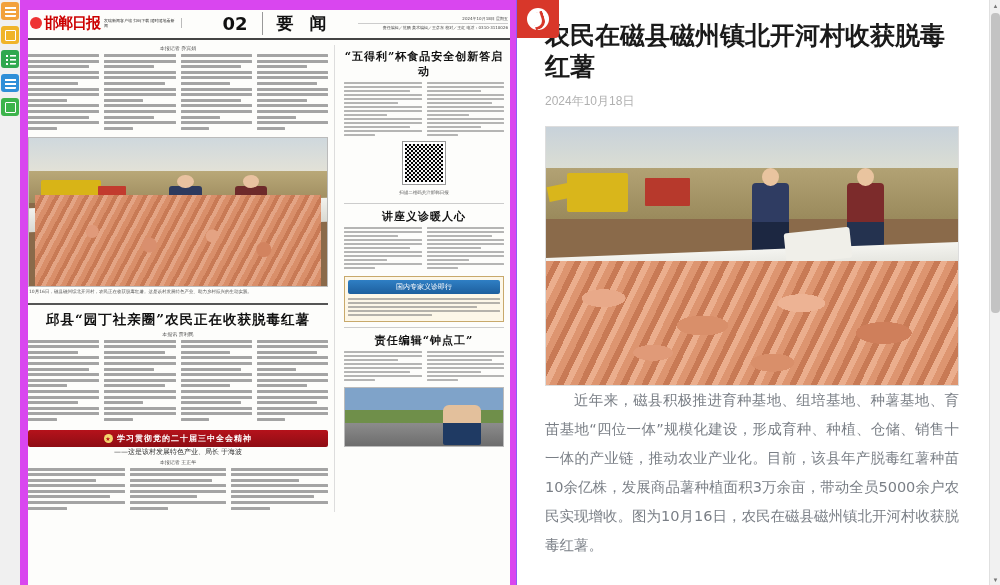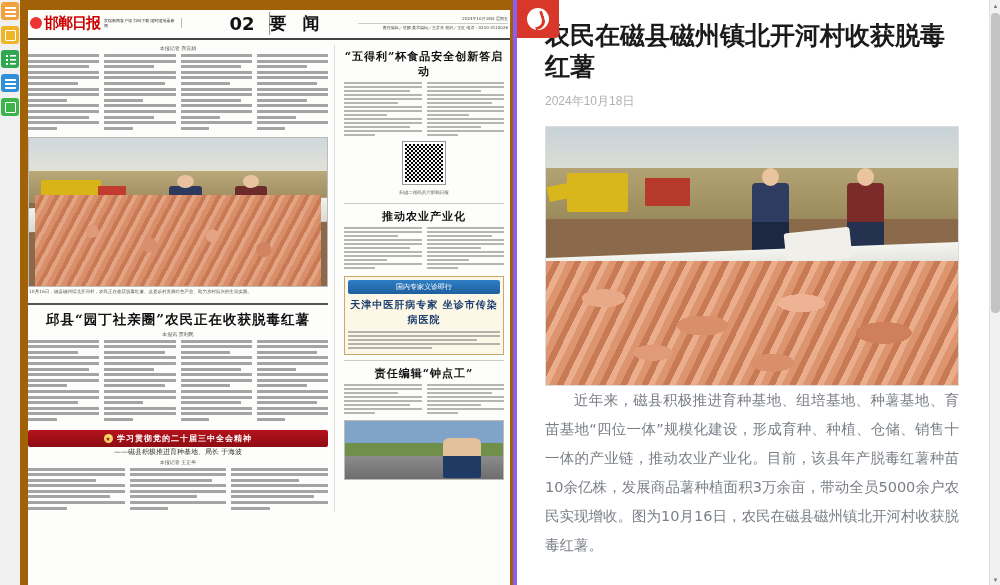--- a/index.html
+++ b/index.html
@@ -63,23 +63,23 @@
       linear-gradient(#fff,#fff) 5px 1px/6px 1.6px no-repeat,
       linear-gradient(#fff,#fff) 5px 5px/6px 1.6px no-repeat,
       linear-gradient(#fff,#fff) 5px 9px/6px 1.6px no-repeat;
   }
 
   
   .paper-pane {
     position: relative;
     width: 497px;
     flex: 0 0 497px;
-    background: #a16207;
+    background: #d946ef;
     overflow: hidden;
-    border-right: 4px solid #8b5cf6;
+    border-right: 1px solid #8b5cf6;
   }
   .paper {
     position: absolute;
     left: 8px; top: 10px;
     width: 482px; height: 900px;
     background: #fdfdfb;
     font-family: "DejaVu Sans", sans-serif;
   }
 
   
@@ -108,21 +108,21 @@
   }
   .mast-mid {
     flex: 1;
     display: flex; align-items: center; justify-content: center;
   }
   .mast-pageno {
     font-size: 18px; font-weight: bold; color: #111; margin: 0 14px;
   }
   .mast-section {
     font-size: 17px; font-weight: bold; color: #111; letter-spacing: 5px;
-    border-left: 1px solid #999; 
+    border-left: 1px solid #999; padding-left: 14px;
   }
   .mast-right {
     width: 150px; font-size: 4px; color: #444; line-height: 1.4;
     text-align: right;
     display: flex; flex-direction: column; gap: 1px;
   }
   .mast-right .r-top { border-bottom: 1px solid #ccc; padding-bottom: 1px; }
 
   .cols {
     display: flex;
@@ -604,21 +604,21 @@
               <div class="fakeline"></div>
                 <div class="fakeline"></div>
                 <div class="fakeline s40"></div>
             </div>
           </div>
 
           <div class="banner-red">
             <span class="emblem">★</span>
             <span>学习贯彻党的二十届三中全会精神</span>
           </div>
-          <div class="sub-red">——磁县积极推进育种基地、局长 于海波</div>
+          <div class="sub-red">——这是该村发展特色产业、局长 于海波</div>
           <div class="byline-c">本报记者 王正午</div>
 
           <div class="textcols">
             <div class="tcol">
               <div class="fakeline"></div>
                 <div class="fakeline"></div>
                 <div class="fakeline s70"></div>
               <div class="fakeline"></div>
                 <div class="fakeline"></div>
                 <div class="fakeline s85"></div>
@@ -682,21 +682,21 @@
                 <div class="fakeline tiny s70"></div>
               <div class="fakeline tiny"></div>
                 <div class="fakeline tiny s40"></div>
             </div>
           </div>
 
           <div class="qr"></div>
           <div class="photo-cap" style="text-align:center">扫描二维码关注邯郸日报</div>
 
           <div class="divider"></div>
-          <div class="headline-3">推动农业产业化</div>
+          <div class="headline-3">讲座义诊暖人心</div>
           <div class="textcols">
             <div class="tcol">
               <div class="fakeline tiny"></div>
                 <div class="fakeline tiny"></div>
                 <div class="fakeline tiny s70"></div>
               <div class="fakeline tiny"></div>
                 <div class="fakeline tiny"></div>
                 <div class="fakeline tiny s85"></div>
               <div class="fakeline tiny"></div>
                 <div class="fakeline tiny"></div>
@@ -714,22 +714,20 @@
               <div class="fakeline tiny"></div>
                 <div class="fakeline tiny"></div>
                 <div class="fakeline tiny s55"></div>
               <div class="fakeline tiny"></div>
                 <div class="fakeline tiny s40"></div>
             </div>
           </div>
 
           <div class="ad-box">
             <div class="ad-title">国内专家义诊即行</div>
-            <div class="ad-head">天津中医肝病专家
-坐诊市传染病医院</div>
             <div style="margin-top:4px">
               <div class="fakeline tiny"></div>
                 <div class="fakeline tiny"></div>
                 <div class="fakeline tiny s85"></div>
               <div class="fakeline tiny"></div>
                 <div class="fakeline tiny s55"></div>
             </div>
           </div>
 
           <div class="divider"></div>

